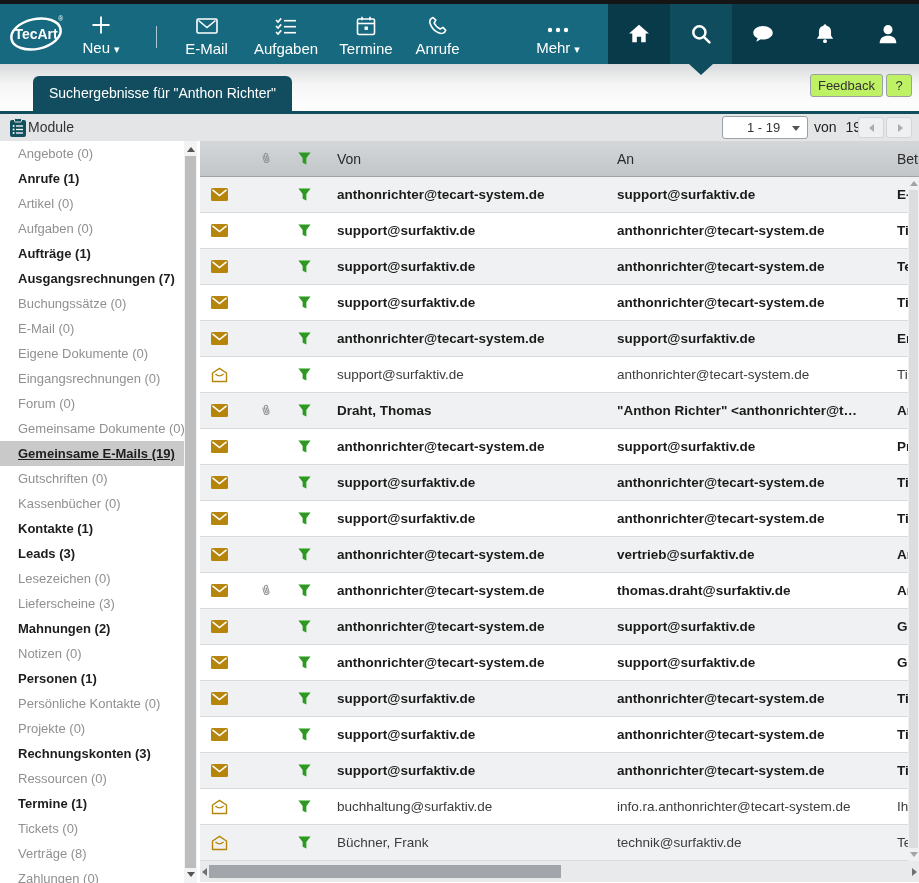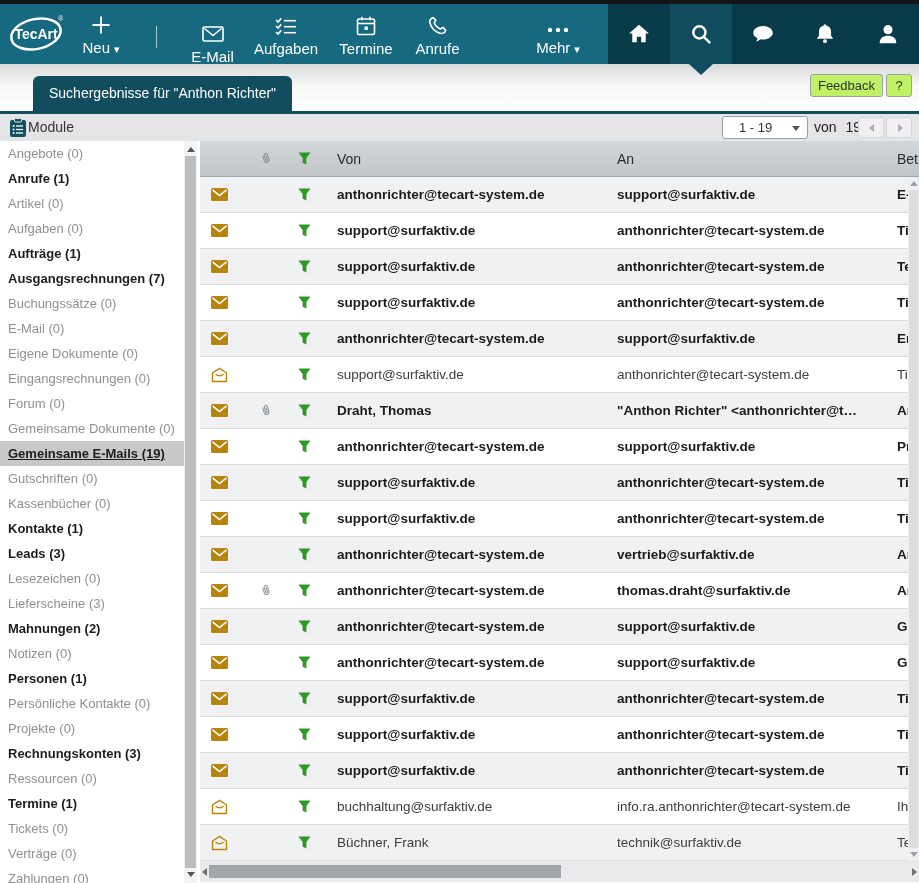--- a/index.html
+++ b/index.html
@@ -33,35 +33,35 @@
     border-radius:3px; font-size:13px; color:#333; text-align:center; line-height:21px; cursor:pointer; }
   .btn-feedback { left:810px; width:73px; }
   .btn-help { left:886px; width:26px; }
 
   
   .module-bar { position:absolute; left:0; top:114px; width:919px; height:27px; background:#e4e5e7; }
   .module-label { position:absolute; left:28px; top:114px; line-height:27px; font-size:14px; color:#333; }
   .module-icon { position:absolute; left:9px; top:118px; }
   .page-select { position:absolute; left:722px; top:116px; width:86px; height:23px; background:#fff;
     border:1px solid #9aa0a4; border-radius:3px; font-size:13px; color:#333; line-height:21px;
-    padding-left:16px; cursor:pointer; }
+    padding-left:24px; cursor:pointer; }
   .page-select .sel-caret { position:absolute; right:7px; top:9px; width:0; height:0;
     border-left:4px solid transparent; border-right:4px solid transparent; border-top:5px solid #555; }
   .page-of { position:absolute; left:814px; top:116px; height:23px; line-height:23px; font-size:14px; color:#222; }
   .page-of span { margin-right:9px; }
   .pg-btn { position:absolute; top:117px; width:26px; height:21px; background:#eff0f1;
     border:1px solid #d3d5d7; border-radius:3px; cursor:pointer; }
   .pg-prev { left:858px; } .pg-next { left:886px; }
   .pg-btn i { position:absolute; top:6px; width:0; height:0; border-top:4px solid transparent; border-bottom:4px solid transparent; }
   .pg-prev i { left:10px; border-right:5px solid #a9adb1; }
   .pg-next i { left:11px; border-left:5px solid #a9adb1; }
 
   
   .sidebar { position:absolute; left:0; top:141px; width:184px; height:742px; background:#fff; overflow:hidden; }
-  .side-item { height:25px; line-height:25px; padding-left:8px; font-size:13px; color:#909090;
+  .side-item { height:25px; line-height:25px; padding-left:18px; font-size:13px; color:#909090;
     white-space:nowrap; cursor:pointer; }
   .side-item.has-results { color:#1d1d1d; font-weight:700; }
   .side-item.selected { background:#c9c9c9;text-decoration:underline; }
   .sb-v { position:absolute; left:184px; top:141px; width:13px; height:742px; background:#f2f3f4; }
   .sb-v .thumb { position:absolute; left:1px; top:15px; width:11px; height:712px; background:#bdbdbd; }
   .arr { position:absolute; width:0; height:0; }
   .arr-up { border-left:4px solid transparent; border-right:4px solid transparent; border-bottom:5px solid #555; }
   .arr-down { border-left:4px solid transparent; border-right:4px solid transparent; border-top:5px solid #555; }
   .arr-left { border-top:4px solid transparent; border-bottom:4px solid transparent; border-right:5px solid #707070; }
   .arr-right { border-top:4px solid transparent; border-bottom:4px solid transparent; border-left:5px solid #707070; }
@@ -110,21 +110,21 @@
     <span class="ni-icon">
       <svg width="24" height="24" viewBox="0 0 24 24">
           <path d="M12 3.5 V20.5 M3.5 12 H20.5" stroke="#fff" stroke-width="1.8" fill="none"></path>
         </svg>
     </span>
     <span class="ni-label"><span>Neu</span><span class="nav-caret">▾</span></span>
   </div>
 
   <div class="nav-divider"></div>
 
-  <div class="nav-item" style="left:180px;width:65px;margin-top:8px;">
+  <div class="nav-item" style="left:174px;width:65px;">
     <span class="ni-icon">
       <svg width="26" height="24" viewBox="0 0 26 24">
           <rect x="3" y="5" width="20" height="14" rx="1.2" fill="none" stroke="#fff" stroke-width="1.6"></rect>
           <path d="M4.5 6.5 L13 13.5 L21.5 6.5" fill="none" stroke="#fff" stroke-width="1.6"></path>
         </svg>
     </span>
     <span class="ni-label">E-Mail</span>
   </div>
 
   <div class="nav-item" style="left:248px;width:76px;">
@@ -264,21 +264,21 @@
     <div class="side-item"><span class="side-label">Lieferscheine (3)</span></div>
     <div class="side-item has-results"><span class="side-label">Mahnungen (2)</span></div>
     <div class="side-item"><span class="side-label">Notizen (0)</span></div>
     <div class="side-item has-results"><span class="side-label">Personen (1)</span></div>
     <div class="side-item"><span class="side-label">Persönliche Kontakte (0)</span></div>
     <div class="side-item"><span class="side-label">Projekte (0)</span></div>
     <div class="side-item has-results"><span class="side-label">Rechnungskonten (3)</span></div>
     <div class="side-item"><span class="side-label">Ressourcen (0)</span></div>
     <div class="side-item has-results"><span class="side-label">Termine (1)</span></div>
     <div class="side-item"><span class="side-label">Tickets (0)</span></div>
-    <div class="side-item"><span class="side-label">Verträge (0)</span></div>
+    <div class="side-item"><span class="side-label">Verträge (8)</span></div>
     <div class="side-item"><span class="side-label">Zahlungen (0)</span></div>
   </div>
 <div class="sb-v">
   <span class="arr arr-up" style="left:2.5px;top:6px;"></span>
   <div class="thumb"></div>
   <span class="arr arr-down" style="left:2.5px;bottom:6px;"></span>
 </div>
 
 <div class="thead">
   <span class="c-env"></span>

